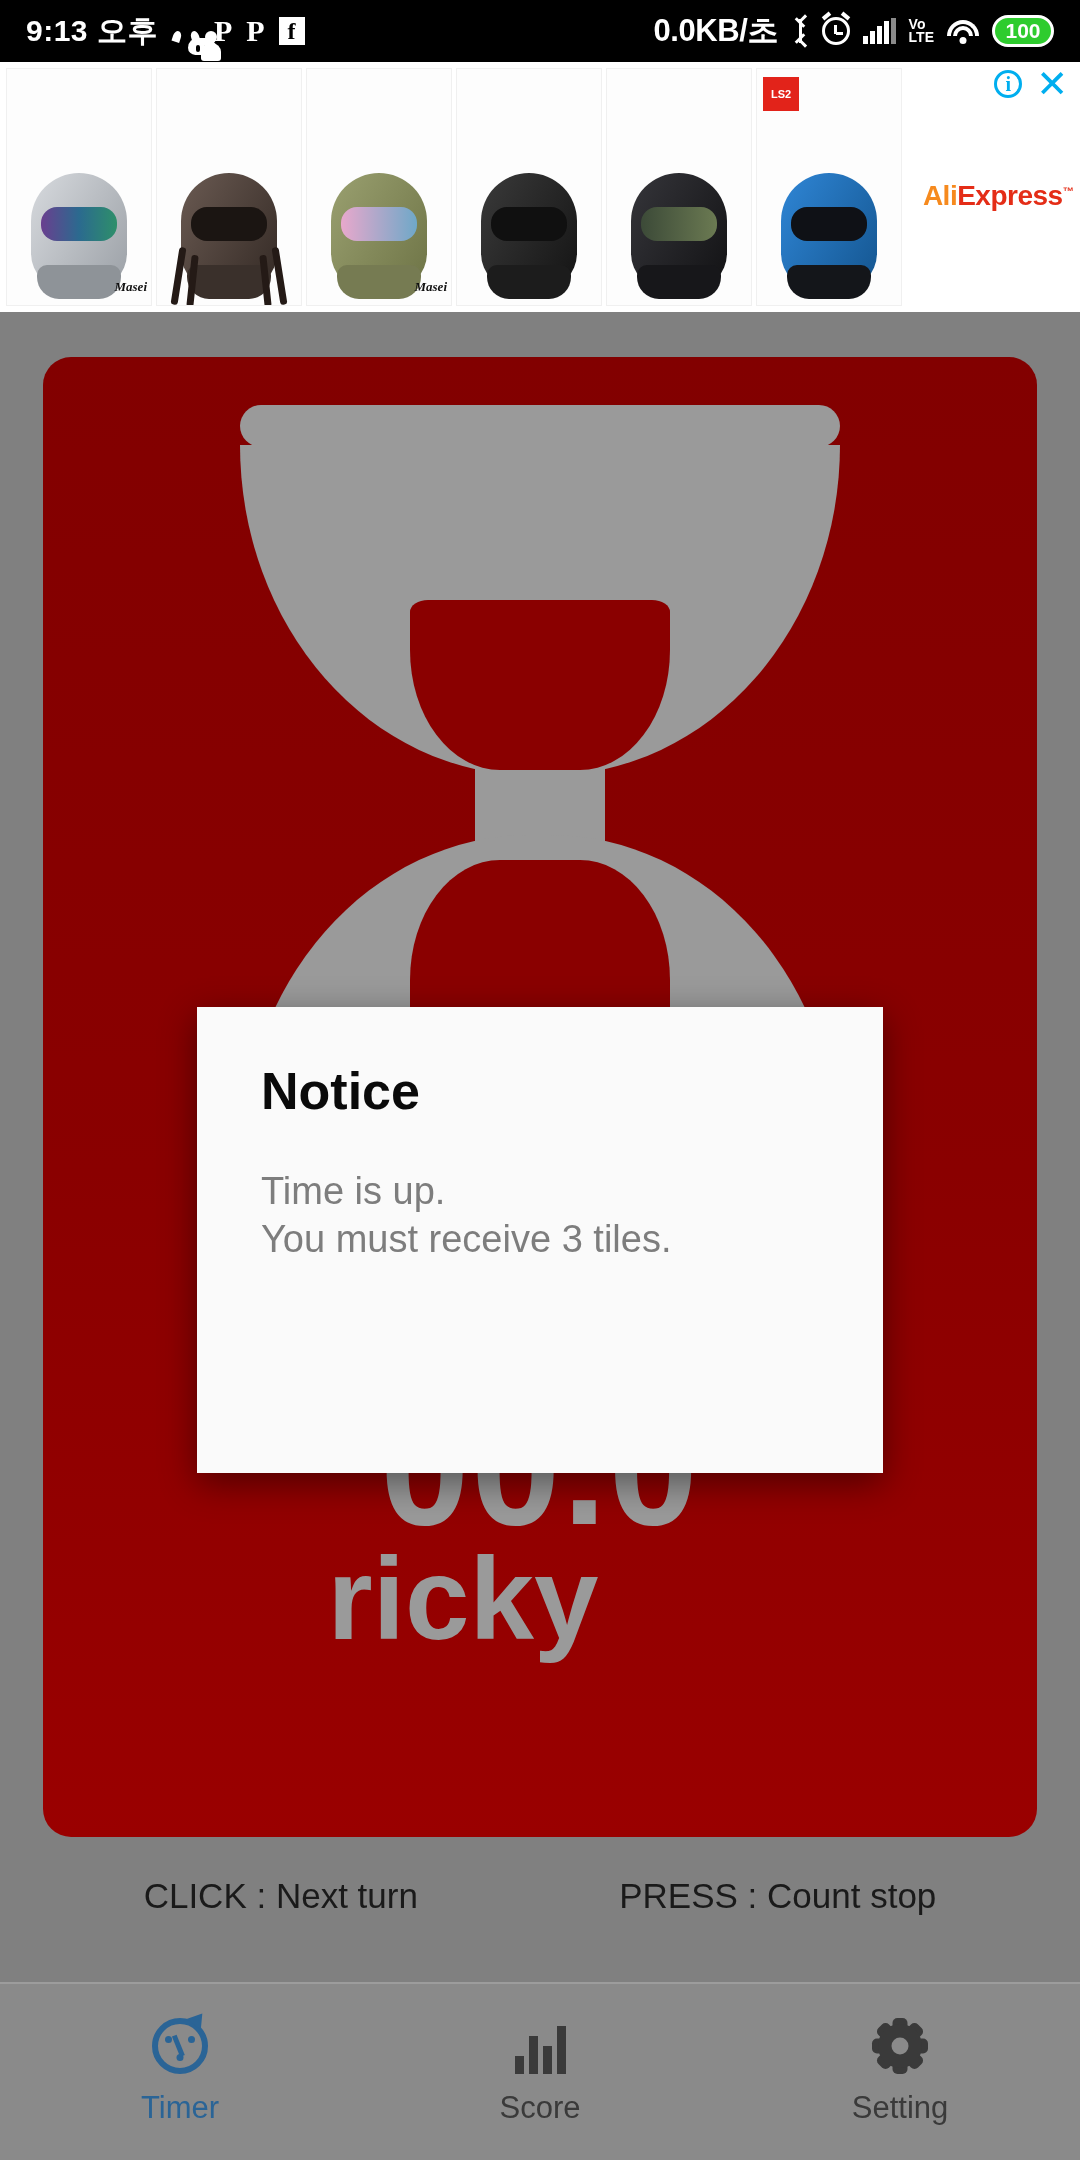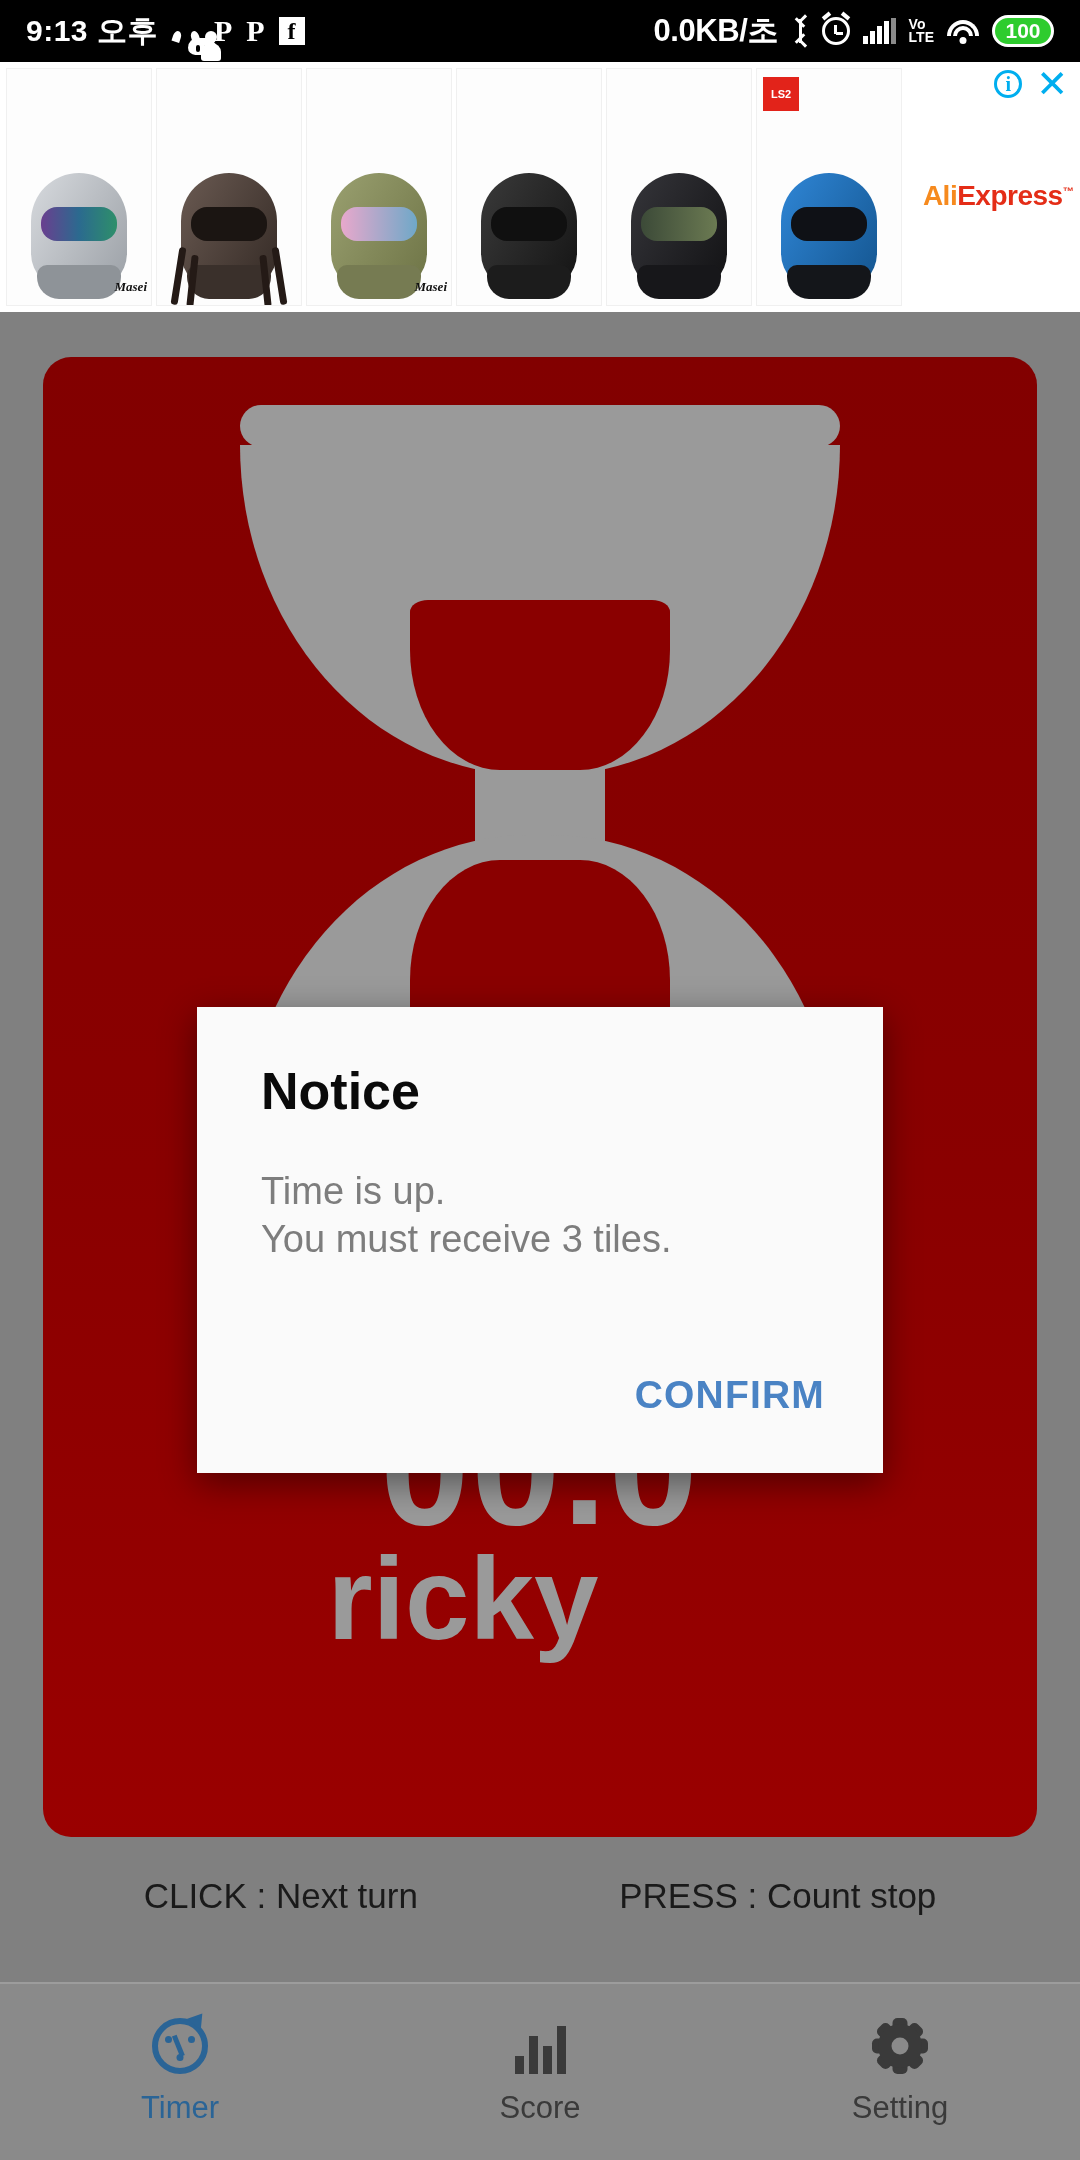--- a/index.html
+++ b/index.html
@@ -340,18 +340,15 @@
     </div>
   </div>
 
   <div class="scrim"></div>
   <div class="dialog">
     <div class="dlg-title">Notice</div>
     <div class="dlg-body">
       <div>Time is up.</div>
       <div>You must receive 3 tiles.</div>
     </div>
-    <div class="dlg-actions">
-      <button class="btn-confirm">CONFIRM</button>
-    </div>
   </div>
 
 </div>
 
 </body></html>

